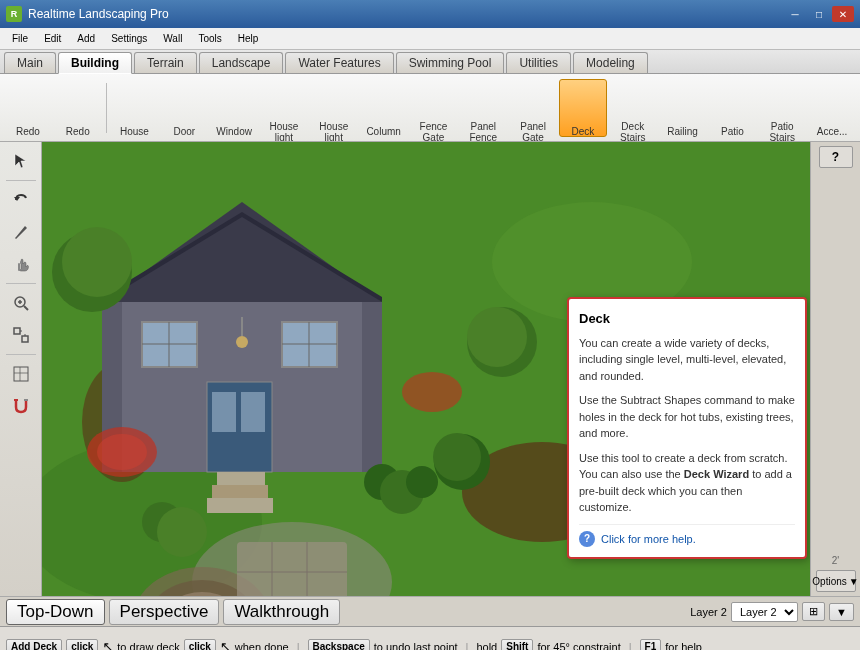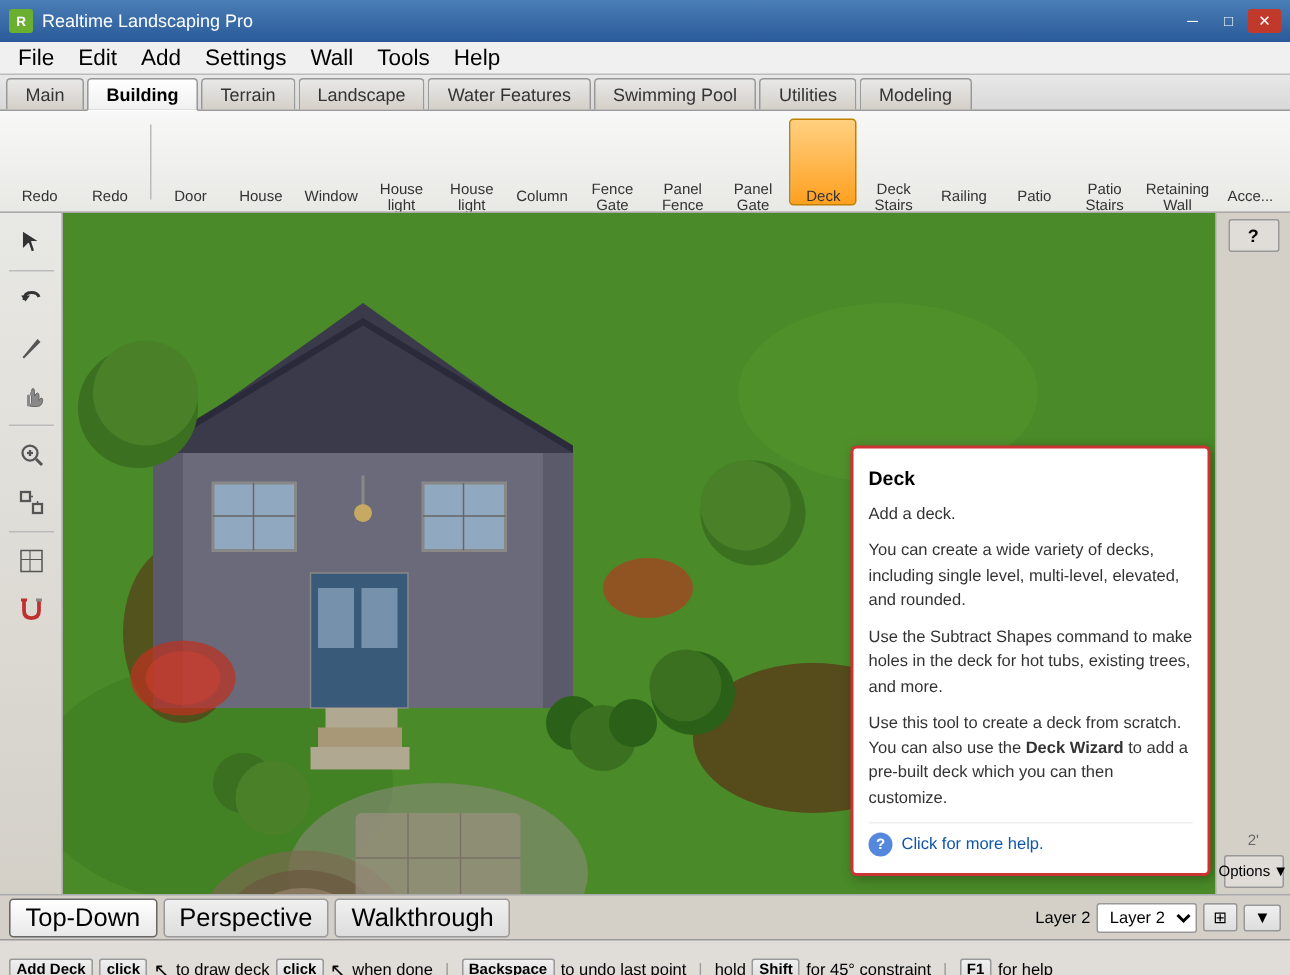--- a/index.html
+++ b/index.html
@@ -22,21 +22,21 @@
 
     
     #menubar {
       height: 22px;
       background: #f0f0f0;
       display: flex; align-items: center;
       border-bottom: 1px solid #bbb;
       padding: 0 4px;
     }
     .menu-item {
-      padding: 2px 8px; font-size: 15px; cursor: pointer; color: #000;
+      padding: 2px 8px; font-size: 10px; cursor: pointer; color: #000;
     }
 
     
     #tabbar {
       height: 24px;
       background: linear-gradient(to bottom, #e8e8e8, #d8d8d8);
       display: flex; align-items: flex-end;
       border-bottom: 1px solid #999;
       padding-left: 4px;
     }
@@ -254,33 +254,33 @@
     <svg class="icon-svg" viewBox="0 0 32 32">
       <path d="M24 16 Q24 8 16 8 Q10 8 8 14" stroke="#555" stroke-width="2.5" fill="none"></path>
       <polygon points="26,12 22,16 18,11" fill="#555"></polygon>
     </svg>
     <span>Redo</span>
   </div>
   <div class="tool-separator"></div>
 
   <div class="tool-btn">
     <svg class="icon-svg" viewBox="0 0 32 32">
-      <rect x="8" y="6" width="16" height="22" fill="#C8A050" stroke="#8B6030" stroke-width="1"></rect>
-      <circle cx="21" cy="17" r="1.5" fill="#8B6030"></circle>
-    </svg>
-    <span>Door</span>
-  </div>
-
-  <div class="tool-btn">
-    <svg class="icon-svg" viewBox="0 0 32 32">
       <polygon points="16,4 28,16 4,16" fill="#8B6A4A"></polygon>
       <rect x="8" y="16" width="16" height="12" fill="#C8A878"></rect>
       <rect x="13" y="20" width="6" height="8" fill="#5A7A9A"></rect>
     </svg>
     <span>House</span>
+  </div>
+
+  <div class="tool-btn">
+    <svg class="icon-svg" viewBox="0 0 32 32">
+      <rect x="8" y="6" width="16" height="22" fill="#C8A050" stroke="#8B6030" stroke-width="1"></rect>
+      <circle cx="21" cy="17" r="1.5" fill="#8B6030"></circle>
+    </svg>
+    <span>Door</span>
   </div>
 
   <div class="tool-btn">
     <svg class="icon-svg" viewBox="0 0 32 32">
       <rect x="6" y="8" width="20" height="16" fill="#a8c8e8" stroke="#666" stroke-width="1.5"></rect>
       <line x1="16" y1="8" x2="16" y2="24" stroke="#666" stroke-width="1"></line>
       <line x1="6" y1="16" x2="26" y2="16" stroke="#666" stroke-width="1"></line>
     </svg>
     <span>Window</span>
   </div>
@@ -394,32 +394,20 @@
 
   <div class="tool-btn">
     <svg class="icon-svg" viewBox="0 0 32 32">
       <rect x="4" y="22" width="7" height="4" fill="#c0b090" stroke="#888" stroke-width="1"></rect>
       <rect x="11" y="18" width="7" height="8" fill="#c0b090" stroke="#888" stroke-width="1"></rect>
       <rect x="18" y="14" width="10" height="12" fill="#c0b090" stroke="#888" stroke-width="1"></rect>
     </svg>
     <span>Patio Stairs</span>
   </div>
 
-  <div class="tool-btn">
-    <svg class="icon-svg" viewBox="0 0 32 32">
-      <rect x="4" y="12" width="24" height="14" fill="#b08060"></rect>
-      <rect x="4" y="12" width="7" height="7" fill="#c09070" stroke="#8B6030" stroke-width="0.5"></rect>
-      <rect x="11" y="12" width="7" height="7" fill="#b08060" stroke="#8B6030" stroke-width="0.5"></rect>
-      <rect x="18" y="12" width="10" height="7" fill="#c09070" stroke="#8B6030" stroke-width="0.5"></rect>
-      <rect x="4" y="19" width="10" height="7" fill="#b08060" stroke="#8B6030" stroke-width="0.5"></rect>
-      <rect x="14" y="19" width="7" height="7" fill="#c09070" stroke="#8B6030" stroke-width="0.5"></rect>
-      <rect x="21" y="19" width="7" height="7" fill="#b08060" stroke="#8B6030" stroke-width="0.5"></rect>
-    </svg>
-    <span>Retaining Wall</span>
-  </div>
 
   <div class="tool-btn">
     <svg class="icon-svg" viewBox="0 0 32 32">
       <rect x="4" y="6" width="24" height="20" fill="#b0b0b0" stroke="#888" stroke-width="1" rx="2"></rect>
       <text x="16" y="20" text-anchor="middle" font-size="10" fill="#fff">Acc</text>
     </svg>
     <span>Acce...</span>
   </div>
 </div>
 
@@ -555,21 +543,20 @@
         <circle cx="340" cy="340" r="18" fill="#2a6018"></circle>
         <circle cx="360" cy="350" r="22" fill="#3a7020"></circle>
         <circle cx="380" cy="340" r="16" fill="#2a6018"></circle>
 
         <circle cx="120" cy="380" r="20" fill="#3a7020"></circle>
         <circle cx="140" cy="390" r="25" fill="#4a8028"></circle>
       </svg>
 
       <div id="deck-popup">
         <h3>Deck</h3>
-        <p>Add a deck.</p>
         <p>You can create a wide variety of decks, including single level, multi-level, elevated, and rounded.</p>
         <p>Use the Subtract Shapes command to make holes in the deck for hot tubs, existing trees, and more.</p>
         <p>
           <span>Use this tool to create a deck from scratch. You can also use the </span><strong>Deck Wizard</strong><span> to add a pre-built deck which you can then customize.</span>
         </p>
         <div id="deck-popup-footer">
           <div class="help-circle">?</div>
           <span>Click for more help.</span>
         </div>
       </div>

